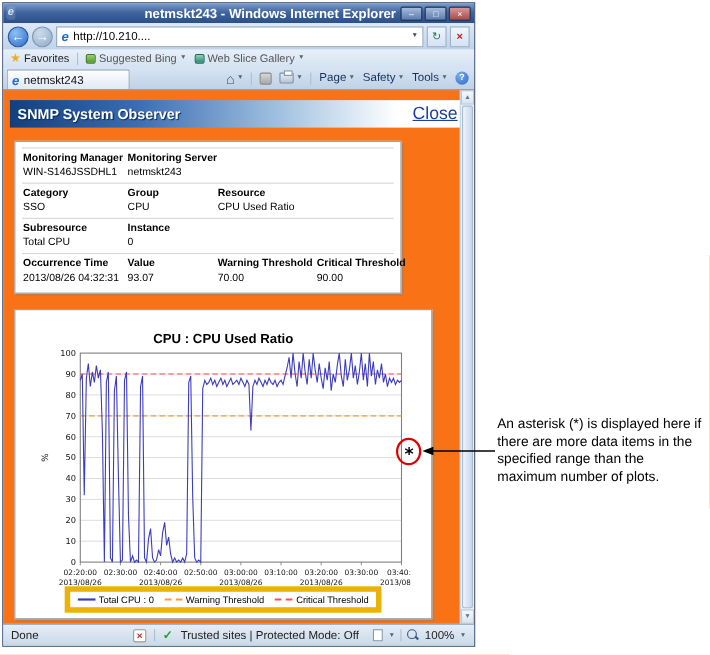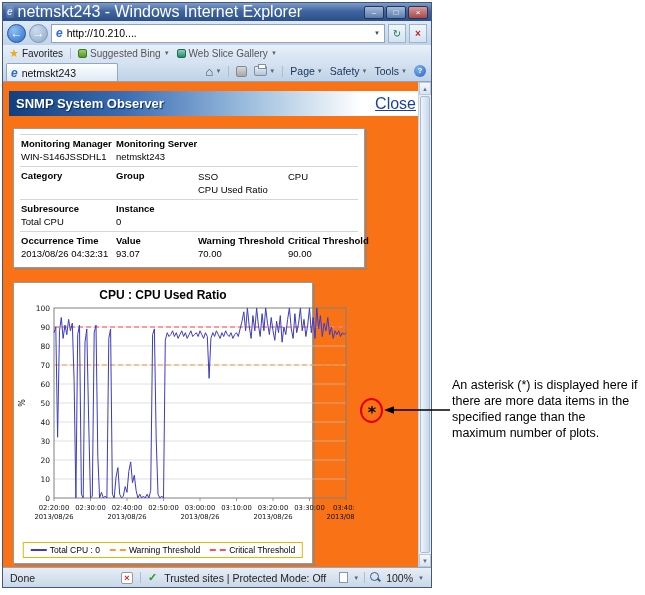--- a/index.html
+++ b/index.html
@@ -7,21 +7,21 @@
   .canvas { position:relative; width:645px; height:595px; background:#fff; overflow:hidden; }
 
   
   .ie-window { position:absolute; left:2px; top:2px; width:430px; height:586px;
     border:1px solid #44587a; background:#cfdef0; display:flex; flex-direction:column; }
 
   .titlebar { height:18px; background:linear-gradient(#7d9cc9,#40659f 45%,#2b4f88);
     display:flex; align-items:center; padding:0 3px; gap:4px; flex:none; }
   .ie-e { color:#2a6bd4; font-weight:bold; font-style:italic; font-size:12px; line-height:12px; }
   .titlebar .ie-e { color:#cfe2ff; background:#fff2; border-radius:2px; padding:0 1px; font-size:10px; }
-  .title-text { color:#fff; font-size:16px; font-weight:normal; flex:1; white-space:nowrap; overflow:hidden; }
+  .title-text { color:#fff; font-size:12px; font-weight:bold; flex:1; white-space:nowrap; overflow:hidden;text-align:right; }
   .win-controls { display:flex; gap:2px; }
   .win-btn { width:20px; height:13px; background:linear-gradient(#a5bcdc,#5b7cab); border:1px solid #22375a;
     border-radius:2px; color:#fff; font-size:8px; line-height:11px; text-align:center; }
   .win-btn.close { background:linear-gradient(#d89a9a,#a84848); }
 
   .navbar { height:24px; display:flex; align-items:center; padding:0 4px; gap:3px;
     background:linear-gradient(#dde9f6,#c0d3e9); flex:none; }
   .nav-circle { width:19px; height:19px; flex:none; border-radius:50%; border:1px solid #28549a;
     background:radial-gradient(circle at 35% 30%, #8cc0f4, #2e6cc8); color:#fff; font-size:12px;
     line-height:17px; text-align:center; }
@@ -83,25 +83,25 @@
 
   .incident-box { margin:12px 0 0 10px; width:352px; border:1px solid #9a9a9a;
     box-shadow:2px 2px 0 rgba(130,130,130,.45); padding:5px 6px 4px 6px; font-size:9.5px; background:#fff; }
   .inc-title { font-weight:bold; font-size:10px; padding:1px 0 4px 1px; }
   .inc-group { display:grid; grid-template-columns:95px 82px 90px 1fr; border-top:1px solid #d6d6d6; padding:3px 0 3px 1px; }
   .inc-group span { white-space:nowrap; line-height:12px; }
   .lbl { font-weight:bold; }
   .val { padding-top:1px; }
   .c2-5 { grid-column:2/5; } .c3-5 { grid-column:3/5; }
 
-  .chart-box { margin:14px 0 0 10px; width:300px; height:282px; border:1px solid #999;
-    box-shadow:2px 2px 0 rgba(130,130,130,.45); position:relative; padding-top:5px; background:#fff; }
+  .chart-box { margin:14px 0 0 10px; width:380px; height:282px; border:1px solid #999;
+    box-shadow:2px 2px 0 rgba(130,130,130,.45); position:relative; padding-top:19px; background:#fff; }
   .chart-title { text-align:center; font-size:12px; font-weight:bold; margin-bottom:1px; }
   svg.chart { display:block; margin:0 auto; font-family:"DejaVu Sans", sans-serif; }
-  .legend { position:absolute; left:50%; transform:translateX(-50%); bottom:5px; border:1px solid #eab308;
+  .legend { position:absolute; left:50%; transform:translateX(-50%); bottom:5px; border:5px solid #eab308;
     display:flex; gap:10px; align-items:center; padding:2px 7px; font-size:8.5px; white-space:nowrap; background:#fff; }
   .leg-item { display:flex; align-items:center; gap:3px; }
   .leg-sample { display:inline-block; width:16px; height:0; border-top:2px solid #333; }
 
   
   .statusbar { height:20px; background:linear-gradient(#e6eef7,#c9d8e8); border-top:1px solid #95a7bc;
     display:flex; align-items:center; font-size:10.5px; color:#222; padding:0 7px; gap:7px; flex:none; }
   .sb-done { width:104px; }
   .err-ico { width:12px; height:12px; background:#fff; border:1px solid #999; color:#d02020; font-weight:bold;
     font-size:9px; line-height:10px; text-align:center; border-radius:2px; }
@@ -211,20 +211,21 @@
         <div class="inc-group">
           <span class="lbl">Monitoring Manager</span>
           <span class="lbl c2-5">Monitoring Server</span>
           <span class="val">WIN-S146JSSDHL1</span>
           <span class="val c2-5">netmskt243</span>
         </div>
 
         <div class="inc-group">
           <span class="lbl">Category</span>
           <span class="lbl">Group</span>
+          <span class="lbl c3-5">Resource</span>
           <span class="val">SSO</span>
           <span class="val">CPU</span>
           <span class="val c3-5">CPU Used Ratio</span>
         </div>
 
         <div class="inc-group">
           <span class="lbl">Subresource</span>
           <span class="lbl c2-5">Instance</span>
           <span class="val">Total CPU</span>
           <span class="val c2-5">0</span>

